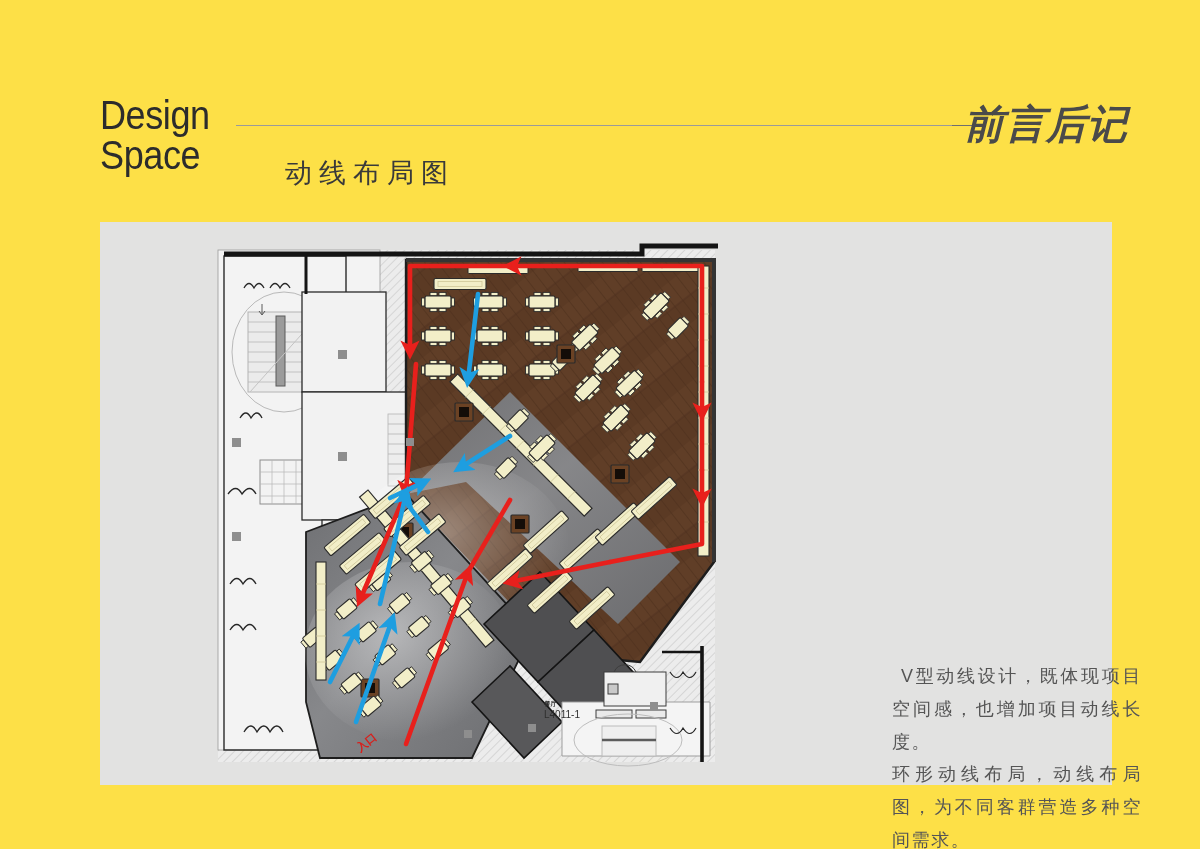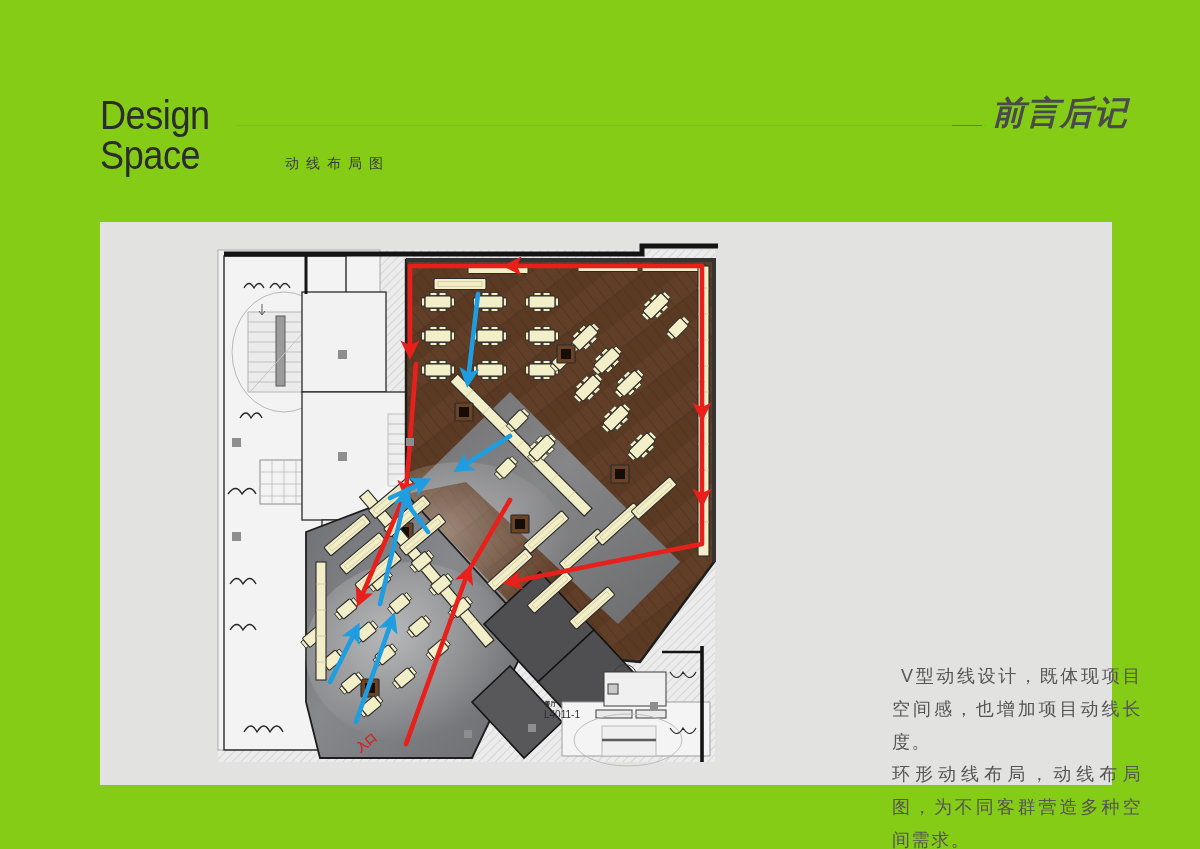--- a/index.html
+++ b/index.html
@@ -2,46 +2,46 @@
 <html><head>
 <meta charset="utf-8">
 <style>
   html,body{margin:0;padding:0;}
   body{
     width:1200px;height:849px;
     background:#f0f0f0;
     font-family:"Liberation Sans","DejaVu Sans",sans-serif;
     overflow:hidden;position:relative;
   }
-  .slide{position:absolute;inset:0;background:#84cc16;text-decoration:underline;}
+  .slide{position:absolute;inset:0;background:#fde047;text-decoration:underline;}
 
   
   .title-block{position:absolute;left:100px;top:96px;width:150px;}
   .title-line{
     font-family:"Liberation Sans","DejaVu Sans",sans-serif;
     font-size:41px;line-height:0.97;font-weight:400;
     color:#2c2c2c;letter-spacing:-0.5px;
     transform:scaleX(0.88);transform-origin:left center;
   }
   .subtitle{
     position:absolute;left:285px;top:155px;
-    font-size:14px;color:#3a3a3a;letter-spacing:7px;
+    font-size:27px;color:#3a3a3a;letter-spacing:7px;
     font-family:"Liberation Sans","DejaVu Sans",sans-serif;
   }
   .hrule{
     position:absolute;left:236px;top:125px;width:750px;height:1px;
     background:#9a9a9a;
   }
   .brand-dash{
     position:absolute;left:952px;top:125px;width:30px;height:1px;background:#6f6f6f;
   }
   .brand{
-    position:absolute;right:72px;top:91px;
+    position:absolute;right:72px;top:97px;
     font-family:"Liberation Serif","DejaVu Serif",serif;
-    font-size:33px;color:#4a4a4a;letter-spacing:1px;
+    font-size:40px;color:#4a4a4a;letter-spacing:1px;
     font-style:italic;font-weight:700;
   }
 
   
   .panel{
     position:absolute;left:100px;top:222px;width:1012px;height:563px;
     background:#e2e2e1;
   }
 
   

